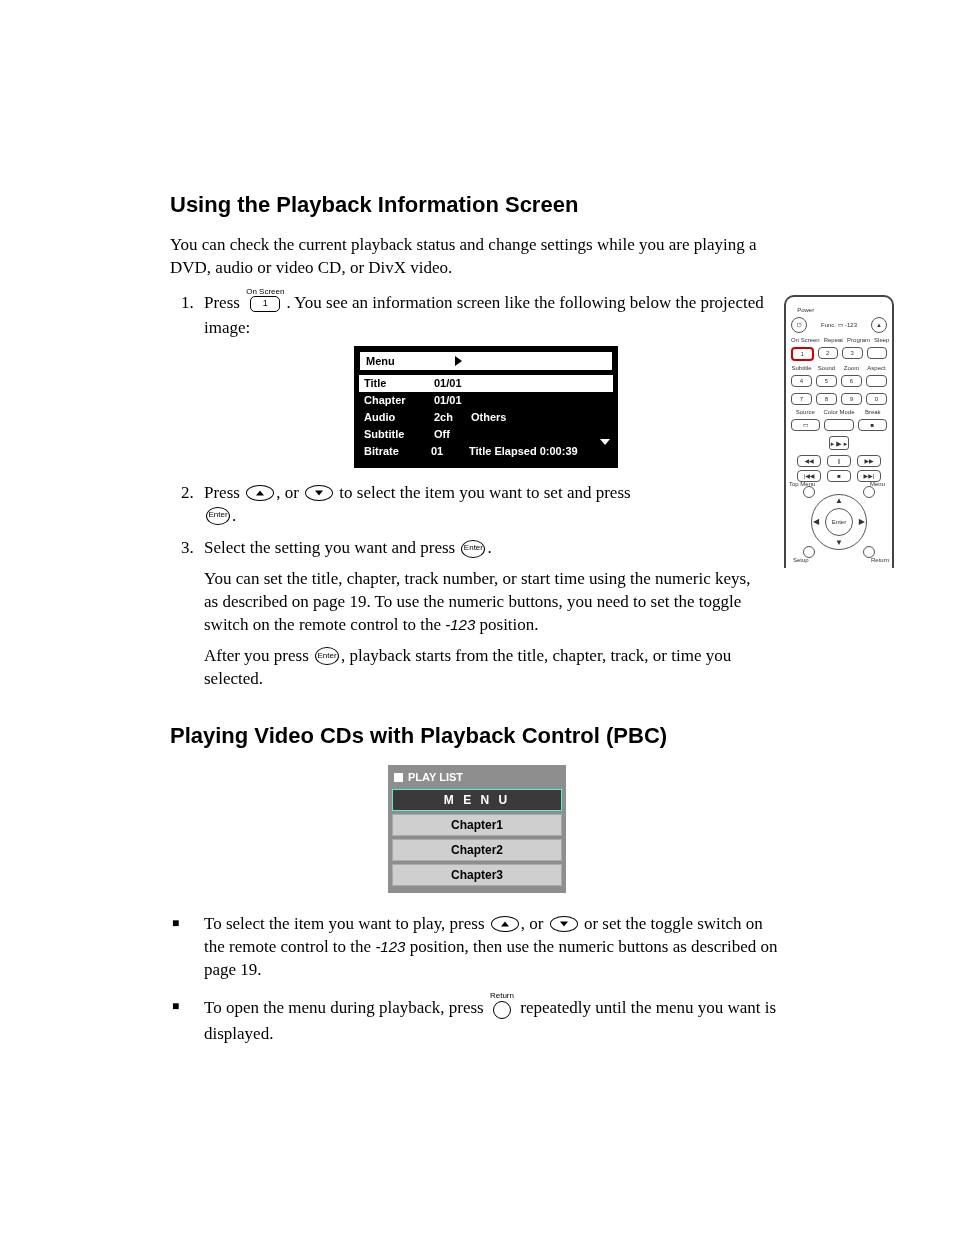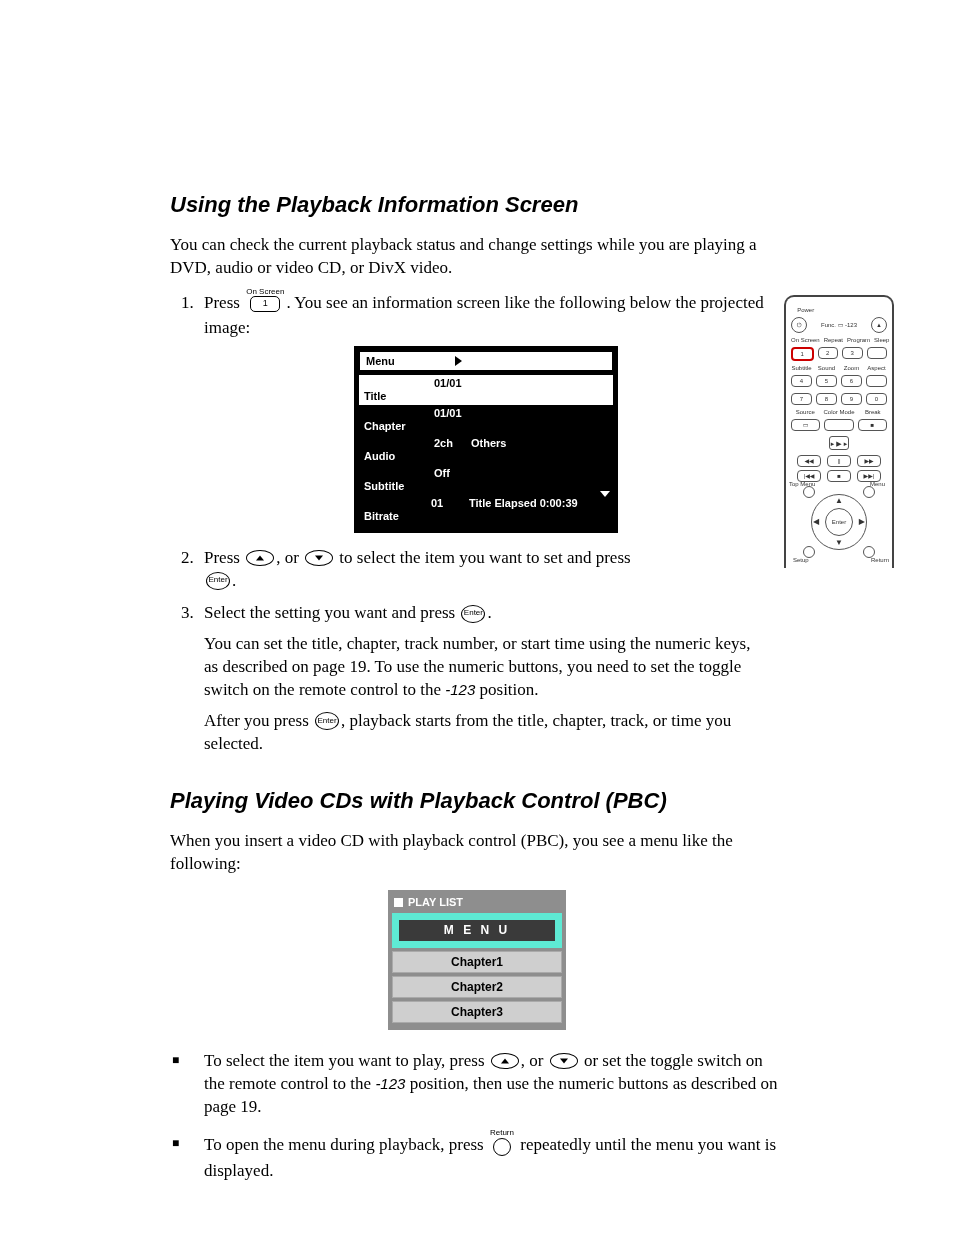--- a/index.html
+++ b/index.html
@@ -17,21 +17,20 @@
     padding:40px 0 60px 0;
     box-sizing:border-box;
   }
   .page{
     padding:0 170px 0 170px;
     position:relative;
   }
   h2.section-title{
     font-family:var(--sans);
     font-weight:bold;
-    font-style:italic;
     font-size:22px;
     margin:150px 0 14px 0;
   }
   h2.section-title.second{margin-top:30px;}
   p{margin:0 0 12px 0;}
   ol.steps{margin:0;padding:0 16px 0 28px;}
   ol.steps > li{margin:0 0 10px 0;padding-left:6px;}
   .step-continue{margin:8px 0 0 0;}
   ul.bullets{list-style:none;margin:6px 0 0 0;padding:0 0 0 28px;}
   ul.bullets > li{position:relative;margin:0 0 14px 0;padding-left:6px;}
@@ -161,21 +160,21 @@
     display:flex;
     padding:1px 0;
     position:relative;
   }
   .osd .row.hl{
     background:#fff;
     color:#000;
     margin:0 -5px;
     padding:1px 5px;
   }
-  .osd .k{width:70px;margin-top:13px;}
+  .osd .k{width:70px;}
   .osd .k2{width:38px;}
   .osd .v{}
   .osd .v2{margin-left:18px;}
   .osd .tri-down{
     position:absolute;
     right:-2px;bottom:-2px;
     width:0;height:0;
     border-left:5px solid transparent;
     border-right:5px solid transparent;
     border-top:6px solid #fff;
@@ -247,21 +246,21 @@
   .pbc .title{
     color:#fff;font-weight:bold;font-size:11px;
     padding:1px 2px 4px 2px;
   }
   .pbc .title::before{
     content:"";display:inline-block;width:9px;height:9px;background:#fff;margin-right:5px;vertical-align:middle;
   }
   .pbc .menuhdr{
     background:#3a3a3a;color:#fff;text-align:center;
     font-weight:bold;letter-spacing:3px;
-    padding:2px 16px;margin-bottom:3px;border:7px solid #5eead4;
+    padding:2px 16px;margin-bottom:3px;border:1px solid #5eead4;
     font-size:12px;
   }
   .pbc .item{
     background:#cfcfcf;color:#000;text-align:center;
     padding:2px 0;margin-bottom:3px;border:1px solid #aaa;
     font-weight:bold;font-size:12px;
   }
   .toggle-code{font-family:var(--sans);font-size:15px;font-style:italic;}
 </style>
 </head>
@@ -414,21 +413,20 @@
         <span>You can set the title, chapter, track number, or start time using the numeric keys, as described on page 19. To use the numeric buttons, you need to set the toggle switch on the remote control to the </span><span class="toggle-code">-123</span><span> position.</span>
       </p>
       <p class="step-continue">
         <span>After you press </span>
         <span class="enter-btn inline-icon">Enter</span><span>, playback starts from the title, chapter, track, or time you selected.</span>
       </p>
     </li>
   </ol>
 
   <h2 class="section-title second">Playing Video CDs with Playback Control (PBC)</h2>
-  <p>When you insert a video CD with playback control (PBC), you see a menu like the following:</p>
 
   <div class="pbc">
     <div class="title">PLAY LIST</div>
     <div class="menuhdr">M E N U</div>
     <div class="item">Chapter1</div>
     <div class="item">Chapter2</div>
     <div class="item">Chapter3</div>
   </div>
 
   <ul class="bullets">

